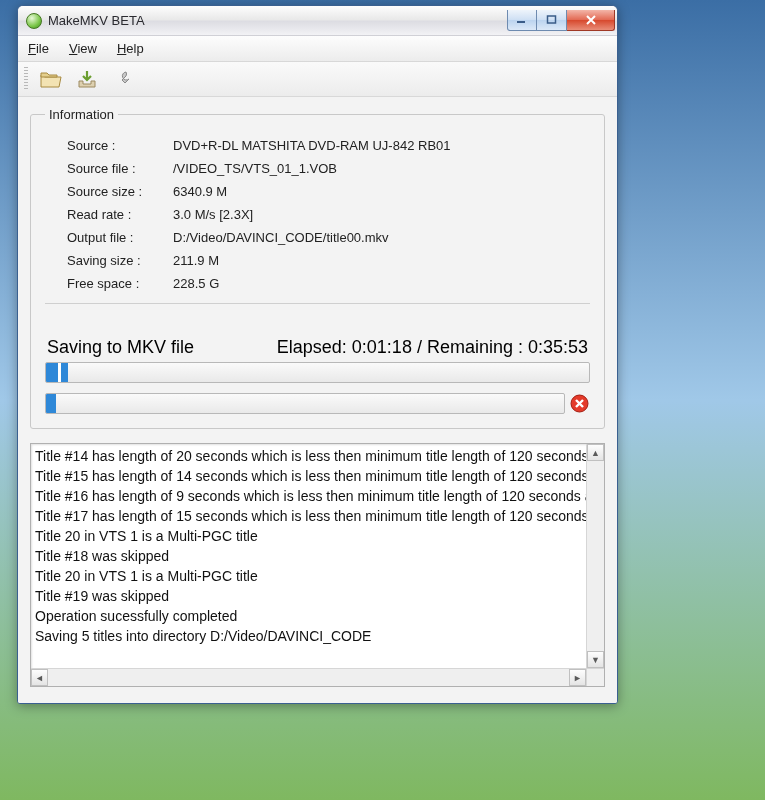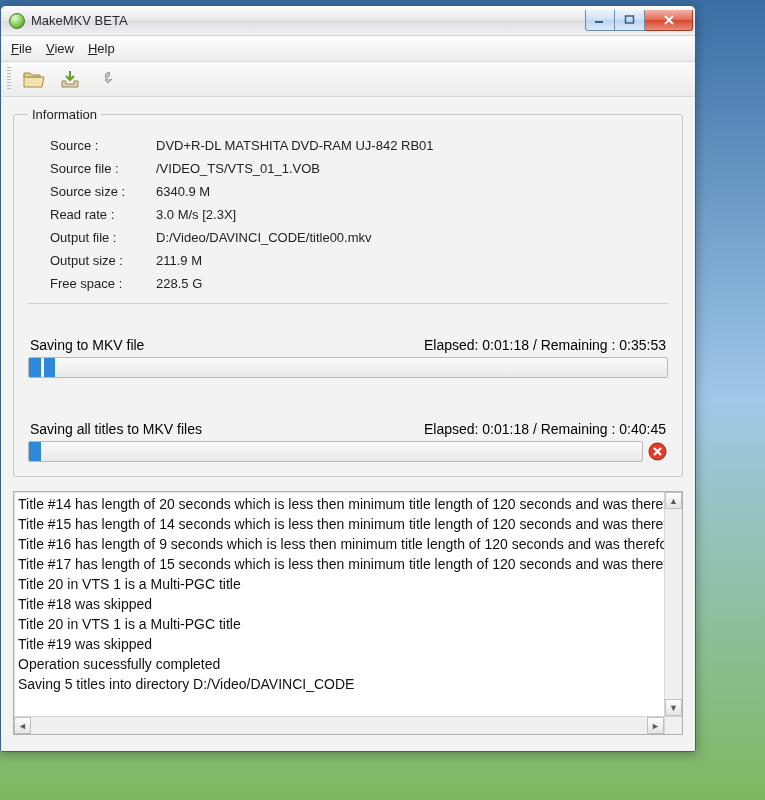--- a/index.html
+++ b/index.html
@@ -6,22 +6,22 @@
     body {
       font-family: "Segoe UI", Tahoma, sans-serif;
       font-size: 13px;
       background: linear-gradient(180deg, #3b6ea5, #a0c8e8 50%, #7fb860);
       width: 765px;
       height: 800px;
       overflow: hidden;
     }
     .window {
       position: absolute;
-      top: 5px; left: 0;
-      width: 696px;
+      top: 5px; left: 17px;
+      width: 601px;
       background: #f0f0f0;
       border: 1px solid #3a6090;
       border-radius: 6px 6px 3px 3px;
       box-shadow: 0 2px 12px rgba(0,0,0,.35);
       overflow: hidden;
     }
     .titlebar {
       height: 30px;
       background: linear-gradient(180deg, #fdfdfd, #e8e8e8 48%, #dcdce2 52%, #f2f2f5);
       border-bottom: 1px solid #d0d0d6;
@@ -57,21 +57,21 @@
       color: #fff;
     }
     .winbtn svg { width: 12px; height: 10px; }
     .winbtn.close svg { width: 14px; height: 10px; }
 
     .menubar {
       background: linear-gradient(#fdfdfd,#ececec);
       border-bottom: 1px solid #d8d8d8;
       padding: 3px 4px;
       display: flex;
-      gap: 2px;
+      gap: 8px;
     }
     .menuitem {
       padding: 2px 6px;
       color: #222;
       border-radius: 2px;
     }
     .menuitem .ul { text-decoration: underline; }
 
     .toolbar {
       background: linear-gradient(#fafafa,#ececec);
@@ -116,21 +116,21 @@
       column-gap: 6px;
       margin: 6px 0 12px 22px;
     }
     .kv .k { text-align: left; color: #222; }
     .kv .v { color: #222; }
     .sep { height: 1px; background: #cfcfcf; margin: 4px 0 8px; }
 
     .progrow {
       display: flex; justify-content: space-between;
       padding: 2px 2px 4px;
-      font-size: 14px;
+      font-size: 18px;
       margin-top: 31px;
     }
     .barwrap { position: relative; display: flex; align-items: center; gap: 4px; }
     .progressbar {
       flex: 1;
       height: 21px;
       border: 1px solid #b8b8b8;
       background: linear-gradient(#fafafa,#e9e9e9);
       border-radius: 2px;
       position: relative;
@@ -258,44 +258,40 @@
         <div class="k">Source :</div>
         <div class="v">DVD+R-DL MATSHITA DVD-RAM UJ-842 RB01</div>
         <div class="k">Source file :</div>
         <div class="v">/VIDEO_TS/VTS_01_1.VOB</div>
         <div class="k">Source size :</div>
         <div class="v">6340.9 M</div>
         <div class="k">Read rate :</div>
         <div class="v">3.0 M/s [2.3X]</div>
         <div class="k">Output file :</div>
         <div class="v">D:/Video/DAVINCI_CODE/title00.mkv</div>
-        <div class="k">Output size :</div>
+        <div class="k">Saving size :</div>
         <div class="v">211.9 M</div>
         <div class="k">Free space :</div>
         <div class="v">228.5 G</div>
       </div>
 
       <div class="sep"></div>
 
       <div class="progrow">
         <span>Saving to MKV file</span>
         <span>Elapsed: 0:01:18 / Remaining : 0:35:53</span>
       </div>
       <div class="barwrap">
         <div class="progressbar">
           <div class="fill" id="fill1" style="width: 4%;"></div>
         </div>
       </div>
 
       <div class="row2spacer"></div>
 
-      <div class="progrow">
-        <span>Saving all titles to MKV files</span>
-        <span>Elapsed: 0:01:18 / Remaining : 0:40:45</span>
-      </div>
       <div class="barwrap">
         <div class="progressbar">
           <div class="fill" id="fill2" style="width: 2%;"></div>
         </div>
         <div class="cancelbtn">
           <svg width="19" height="19" viewBox="0 0 19 19">
             <circle cx="9.5" cy="9.5" r="8.5" fill="#e43a2a" stroke="#a31c10"></circle>
             <path d="M6 6 L13 13 M13 6 L6 13" stroke="#fff" stroke-width="2.4"></path>
           </svg>
         </div>

